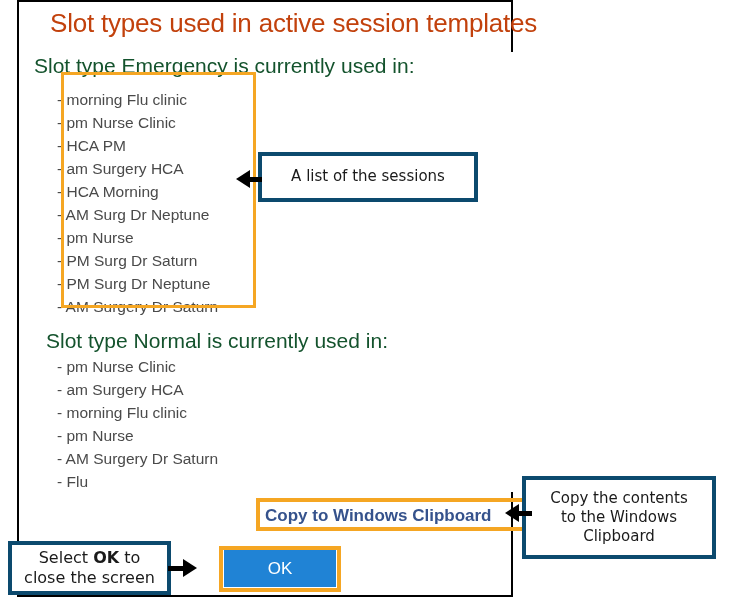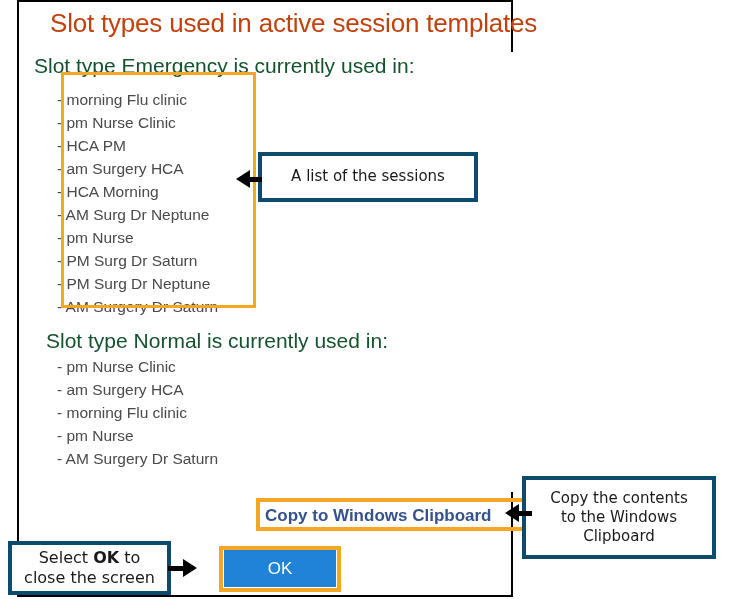--- a/index.html
+++ b/index.html
@@ -144,20 +144,21 @@
       <li>- AM Surgery Dr Saturn</li>
     </ul>
 
     <div class="group-heading" id="group-1-heading">Slot type Normal is currently used in:</div>
     <ul class="slot-list" id="group-1-list">
       <li>- pm Nurse Clinic</li>
       <li>- am Surgery HCA</li>
       <li>- morning Flu clinic</li>
       <li>- pm Nurse</li>
       <li>- AM Surgery Dr Saturn</li>
+      <li>- Flu</li>
     </ul>
 
   </div>
 
   <div id="highlight-list"></div>
 
   <div id="scrollbar-track">
     
   </div>
 

